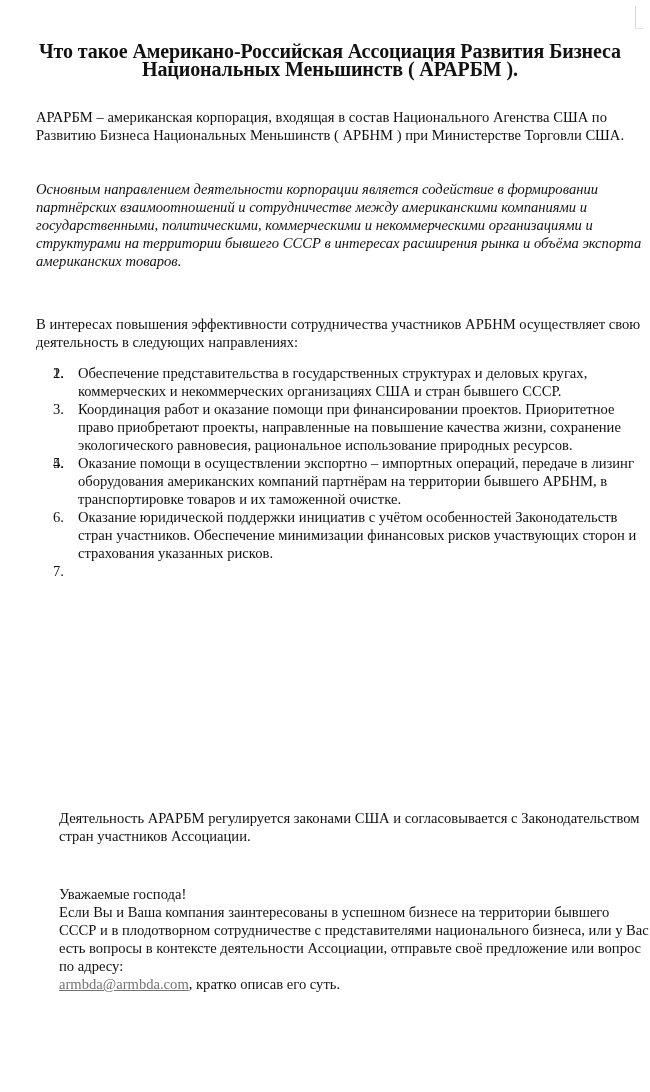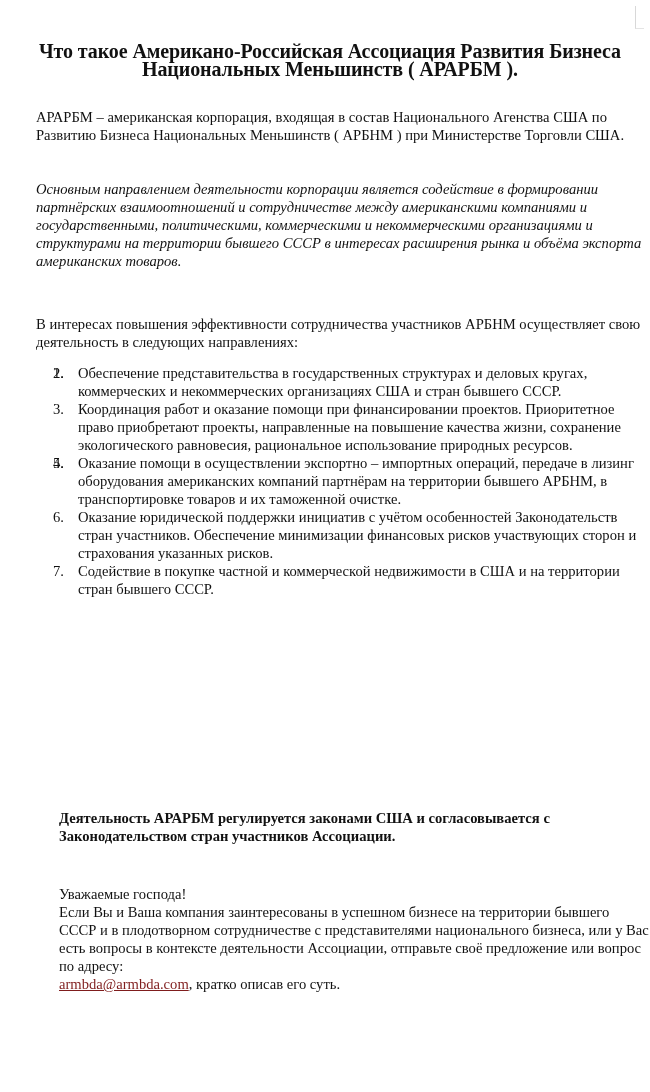--- a/index.html
+++ b/index.html
@@ -57,21 +57,21 @@
       position: relative;
       padding-left: 25px;
       margin: 0;
     }
     .list .num {
       position: absolute;
       left: 0;
       top: 0;
     }
     .email-link {
-      color: #7f1d1d;
+      color: #737373;
       text-decoration: underline;
       cursor: pointer;
     }
   </style>
 </head>
 <body>
 
 <div class="corner-mark"></div>
 
 <h1 class="title">Что такое Американо-Российская Ассоциация Развития Бизнеса Национальных Меньшинств ( АРАРБМ ).</h1>
@@ -100,21 +100,20 @@
   <li>
     <span class="num">5.</span>
     <span>Оказание помощи в  осуществлении экспортно – импортных  операций, передаче в  лизинг оборудования  американских компаний  партнёрам на территории бывшего  АРБНМ, в транспортировке  товаров и их таможенной очистке.</span>
   </li>
   <li>
     <span class="num">6.</span>
     <span>Оказание  юридической  поддержки  инициатив с  учётом особенностей Законодательств стран участников. Обеспечение минимизации  финансовых рисков участвующих сторон  и  страхования  указанных рисков.</span>
   </li>
   <li>
     <span class="num">7.</span>
-    <span>Содействие в  покупке  частной  и  коммерческой  недвижимости в  США  и  на территории стран  бывшего  СССР.</span>
   </li>
 </ol>
 
-<p class="para indent" style="top:803px;font-weight:bold;">Деятельность АРАРБМ регулируется законами США и согласовывается с Законодательством  стран участников Ассоциации.</p>
+<p class="para indent" style="top:803px;">Деятельность АРАРБМ регулируется законами США и согласовывается с Законодательством  стран участников Ассоциации.</p>
 
 <p class="para indent" style="top:879px;">Уважаемые господа!</p>
 
 <p class="para indent" style="top:897px;"><span>Если Вы и Ваша компания заинтересованы в  успешном  бизнесе на  территории бывшего  СССР и в плодотворном  сотрудничестве с представителями национального  бизнеса, или у Вас есть  вопросы в контексте деятельности Ассоциации, отправьте своё  предложение или вопрос по  адресу:</span><br><a class="email-link">armbda@armbda.com</a><span>, кратко описав  его  суть.</span></p>
 
 </body></html>

